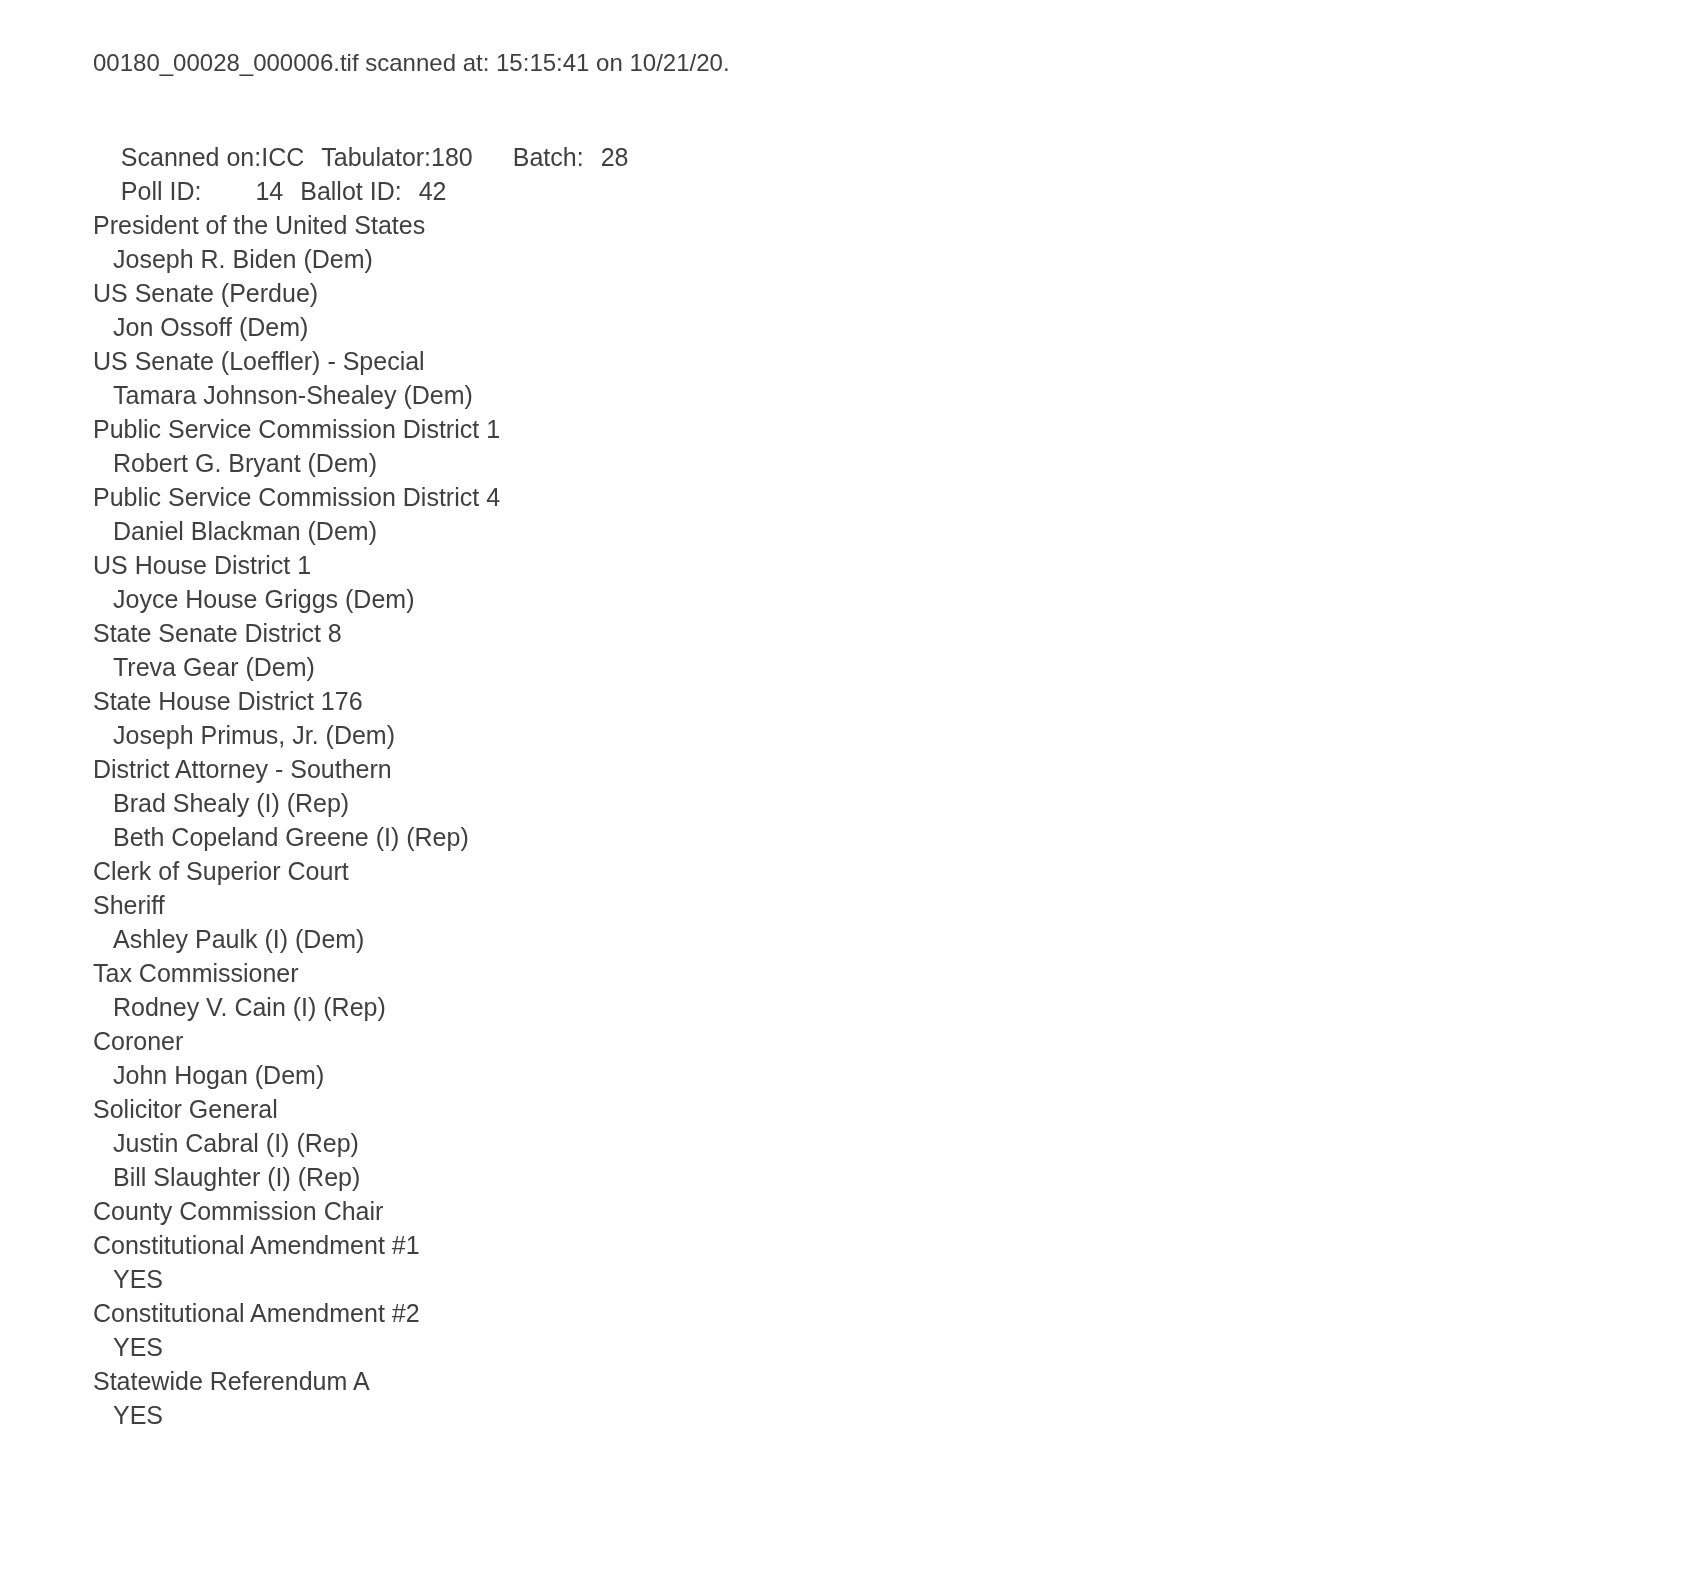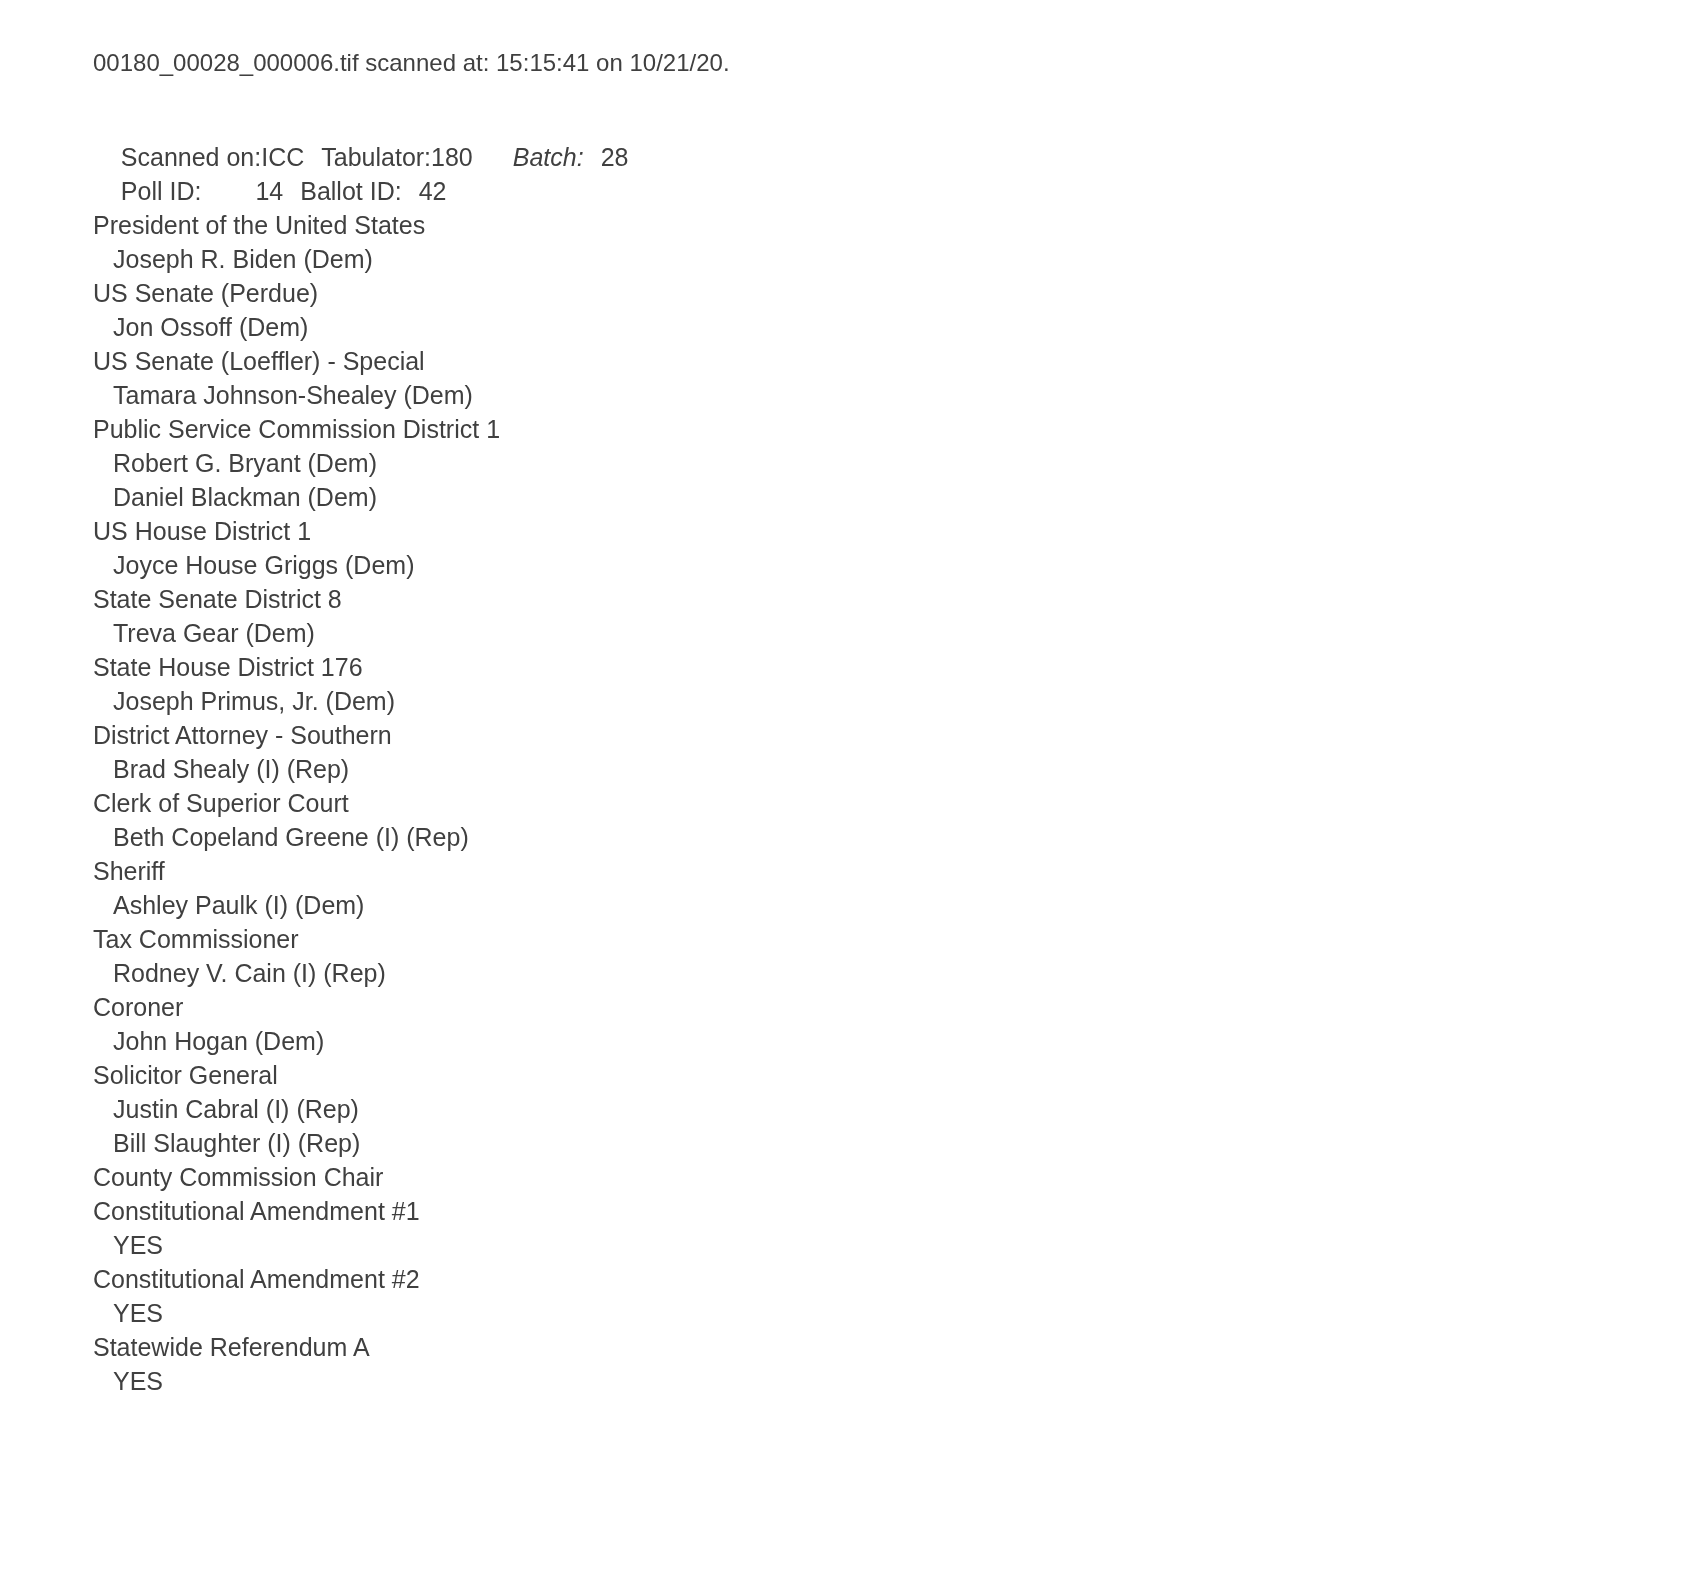--- a/index.html
+++ b/index.html
@@ -27,21 +27,21 @@
   .filename {
     font-size: 24px;
   }
   .spacer-sm { height: 26px; }
   .spacer-md { height: 34px; }
   .contest-choice { padding-left: 20px; }
   
   .g1 { margin-left: 0; }
   .g2 { margin-left: 17px; }
   .g3 { margin-left: 54px; }
-  .g4 { margin-left: 40px; font-style: italic; }
+  .g4 { margin-left: 40px; }
 </style>
 </head>
 <body>
 
 <div class="page">
 
   <div class="line filename">00180_00028_000006.tif scanned at: 15:15:41 on 10/21/20.</div>
 
   <div class="spacer-sm"></div>
 
@@ -57,31 +57,32 @@
 
   <div id="contest-list">
       <div class="line contest-title">President of the United States</div>
       <div class="line contest-choice">Joseph R. Biden (Dem)</div>
       <div class="line contest-title">US Senate (Perdue)</div>
       <div class="line contest-choice">Jon Ossoff (Dem)</div>
       <div class="line contest-title">US Senate (Loeffler) - Special</div>
       <div class="line contest-choice">Tamara Johnson-Shealey (Dem)</div>
       <div class="line contest-title">Public Service Commission District 1</div>
       <div class="line contest-choice">Robert G. Bryant (Dem)</div>
+      <div class="line contest-title">Public Service Commission District 4</div>
       <div class="line contest-choice">Daniel Blackman (Dem)</div>
       <div class="line contest-title">US House District 1</div>
       <div class="line contest-choice">Joyce House Griggs (Dem)</div>
       <div class="line contest-title">State Senate District 8</div>
       <div class="line contest-choice">Treva Gear (Dem)</div>
       <div class="line contest-title">State House District 176</div>
       <div class="line contest-choice">Joseph Primus, Jr. (Dem)</div>
       <div class="line contest-title">District Attorney - Southern</div>
       <div class="line contest-choice">Brad Shealy (I) (Rep)</div>
+      <div class="line contest-choice">Beth Copeland Greene (I) (Rep)</div>
       <div class="line contest-title">Clerk of Superior Court</div>
-      <div class="line contest-choice">Beth Copeland Greene (I) (Rep)</div>
       <div class="line contest-title">Sheriff</div>
       <div class="line contest-choice">Ashley Paulk (I) (Dem)</div>
       <div class="line contest-title">Tax Commissioner</div>
       <div class="line contest-choice">Rodney V. Cain (I) (Rep)</div>
       <div class="line contest-title">Coroner</div>
       <div class="line contest-choice">John Hogan (Dem)</div>
       <div class="line contest-title">Solicitor General</div>
       <div class="line contest-choice">Justin Cabral (I) (Rep)</div>
       <div class="line contest-choice">Bill Slaughter (I) (Rep)</div>
       <div class="line contest-title">County Commission Chair</div>

